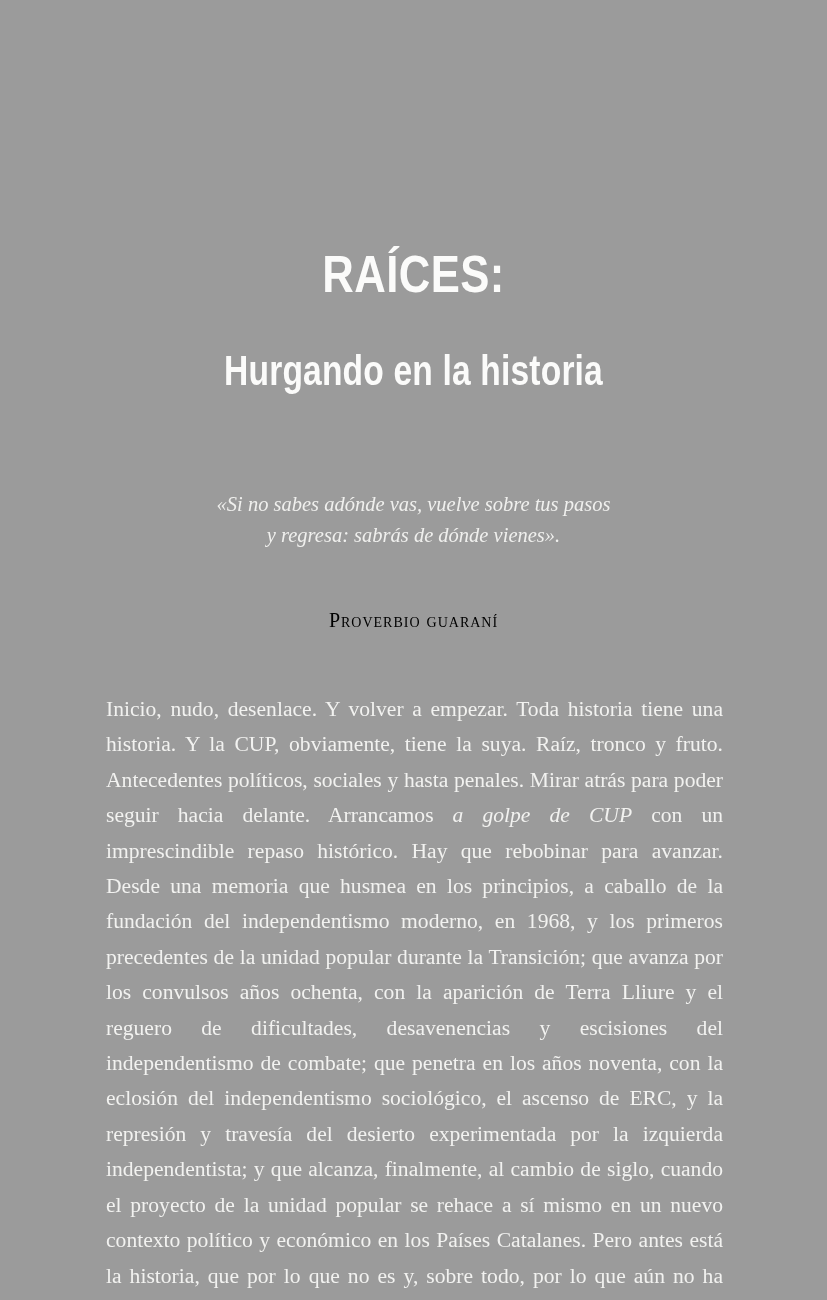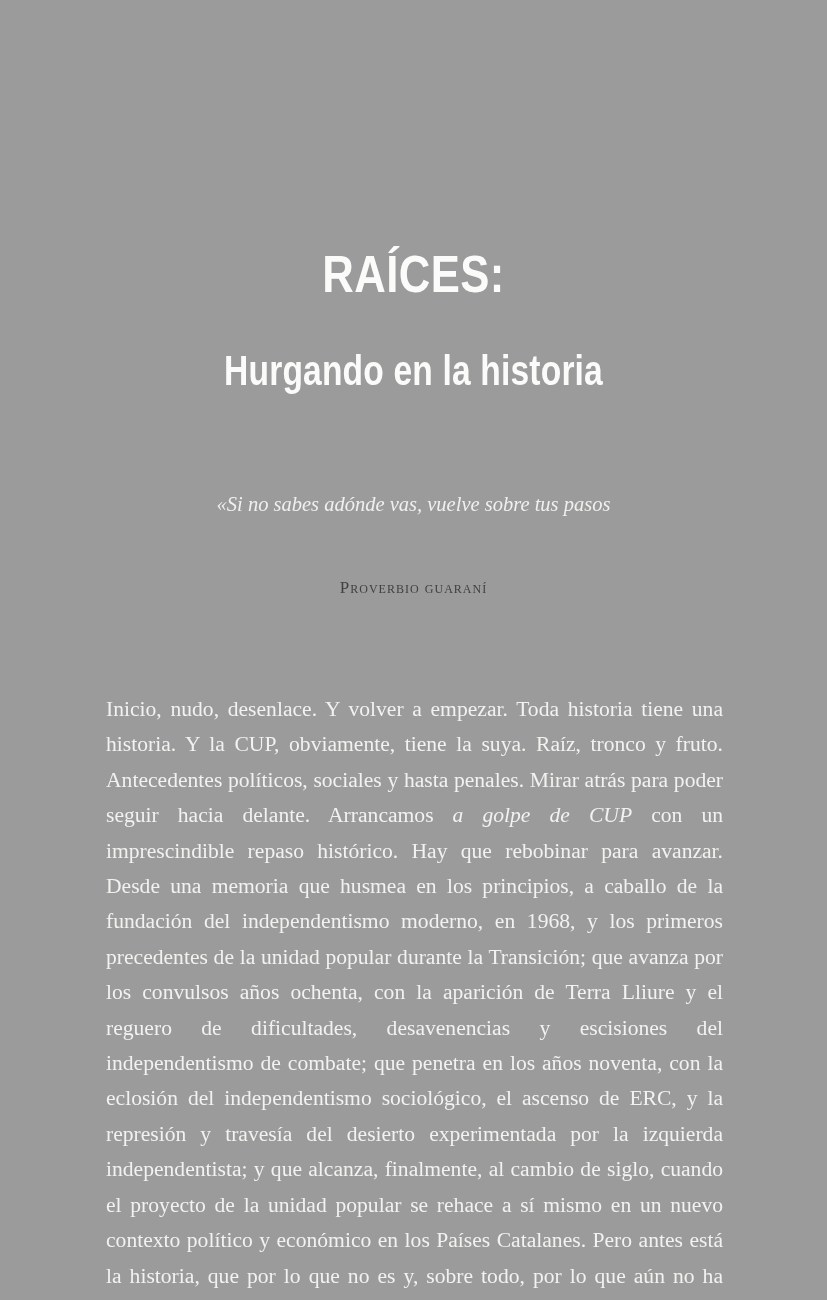--- a/index.html
+++ b/index.html
@@ -71,23 +71,23 @@
     font-size: 20.5px;
     line-height: 1.52;
     color: #f0f0ee;
     margin: 0;
   }
 
   .epigraph-source {
     font-family: "Liberation Serif", "DejaVu Serif", serif;
     font-variant: small-caps;
     font-style: normal;
-    font-size: 17px;
+    font-size: 20px;
     letter-spacing: 1.0px;
-    color: #404040;
+    color: #000000;
     margin: 58px 0 0 0;
   }
 
   
   .body-copy {
     position: absolute;
     left: 106px;
     top: 692px;
     width: 617px;
     text-align: justify;
@@ -114,20 +114,21 @@
 <div class="page">
 
   <div class="heading-block">
     <h1 class="chapter-title">RAÍCES:</h1>
     <h2 class="chapter-subtitle">Hurgando en la historia</h2>
   </div>
 
   <div class="epigraph">
     <p class="epigraph-text">
       <span>«Si no sabes adónde vas, vuelve sobre tus pasos</span><br>
+      <span>y regresa: sabrás de dónde vienes».</span>
     </p>
     <p class="epigraph-source">Proverbio guaraní</p>
   </div>
 
   <div class="body-copy">
     <p><span>Inicio, nudo, desenlace. Y volver a empezar. Toda historia tiene una historia. Y la CUP, obviamente, tiene la suya. Raíz, tronco y fruto. Antecedentes políticos, sociales y hasta penales. Mirar atrás para poder seguir hacia delante. Arrancamos </span><em>a golpe de CUP</em><span> con un imprescindible repaso histórico. Hay que rebobinar para avanzar. Desde una memoria que husmea en los principios, a caballo de la fundación del independentismo moderno, en 1968, y los primeros precedentes de la unidad popular durante la Transición; que avanza por los convulsos años ochenta, con la aparición de Terra Lliure y el reguero de dificultades, desavenencias y escisiones del independentismo de combate; que penetra en los años noventa, con la eclosión del independentismo sociológico, el ascenso de ERC, y la represión y travesía del desierto experimentada por la izquierda independentista; y que alcanza, finalmente, al cambio de siglo, cuando el proyecto de la unidad popular se rehace a sí mismo en un nuevo contexto político y económico en los Países Catalanes. Pero antes está la historia, que por lo que no es y, sobre todo, por lo que aún no ha sido, anuncia a menudo lo que será.</span></p>
   </div>
 
 </div>
 

